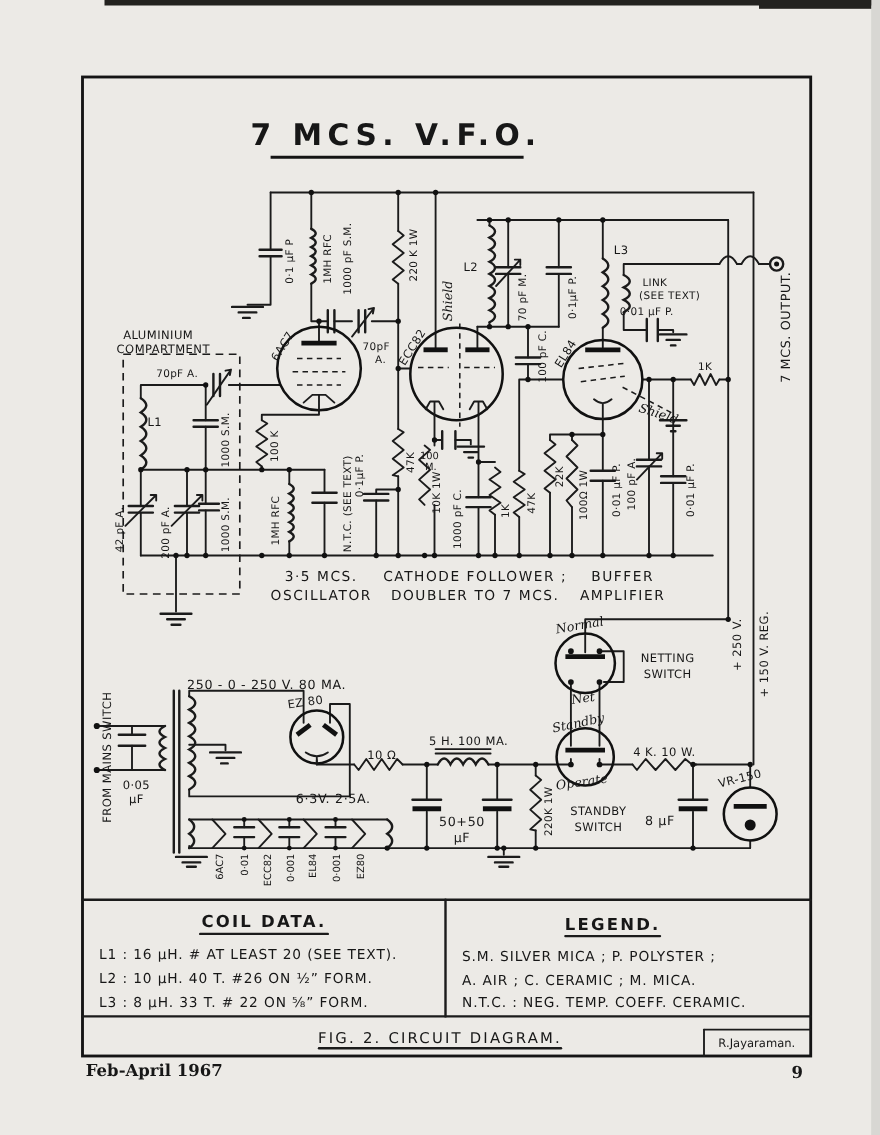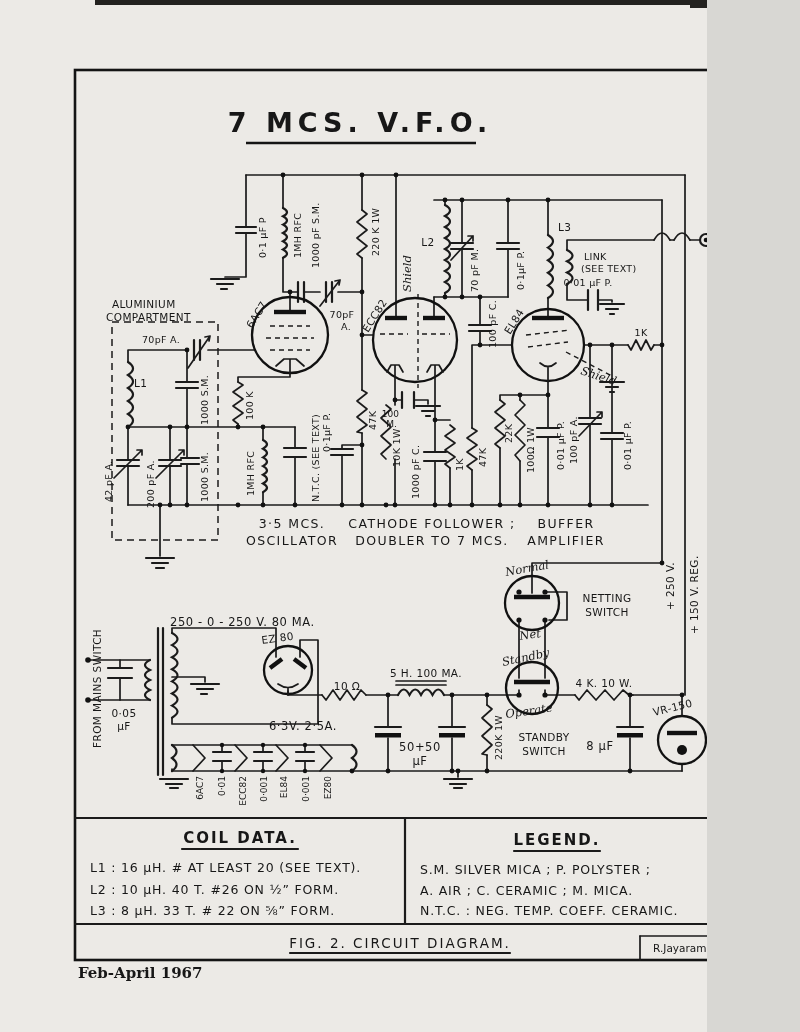--- a/index.html
+++ b/index.html
@@ -1,16 +1,16 @@
 <!DOCTYPE html>
 <html><head>
 <meta charset="utf-8">
 <style>
   html,body{margin:0;padding:0;background:#d8d7d3;}
-  #page{position:relative;width:707px;height:1032px;background:#eceae6;overflow:hidden;
+  #page{position:relative;width:792px;height:1032px;background:#eceae6;overflow:hidden;
         font-family:"DejaVu Sans",sans-serif;}
   svg{position:absolute;left:0;top:0;}
   .w{stroke:#1b1b1b;stroke-width:1.7;fill:none;stroke-linecap:round;stroke-linejoin:round;}
   .w2{stroke:#1b1b1b;stroke-width:2.2;fill:none;stroke-linecap:round;}
   .thk{stroke:#111;stroke-width:4.4;fill:none;stroke-linecap:butt;}
   .dsh{stroke:#1b1b1b;stroke-width:1.5;fill:none;stroke-dasharray:7 5;}
   .dsh2{stroke:#1b1b1b;stroke-width:1.4;fill:none;stroke-dasharray:5 4;}
   .tube{stroke:#111;stroke-width:2.3;fill:none;}
   .dot{fill:#111;}
   text{fill:#171717;font-family:"DejaVu Sans",sans-serif;}

